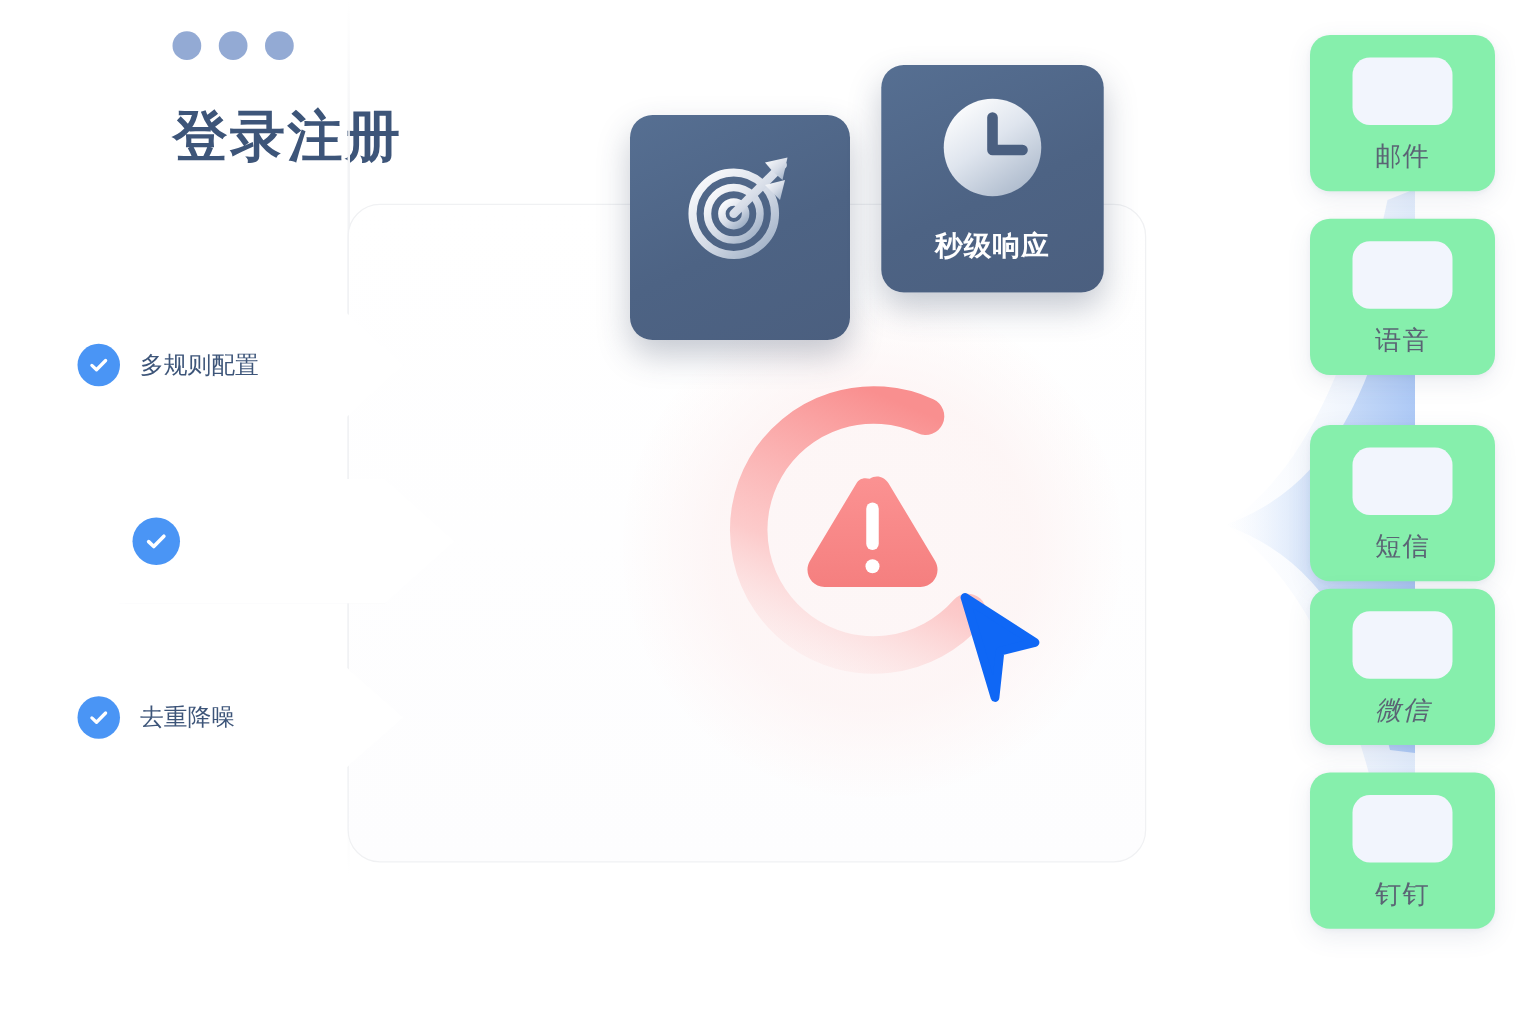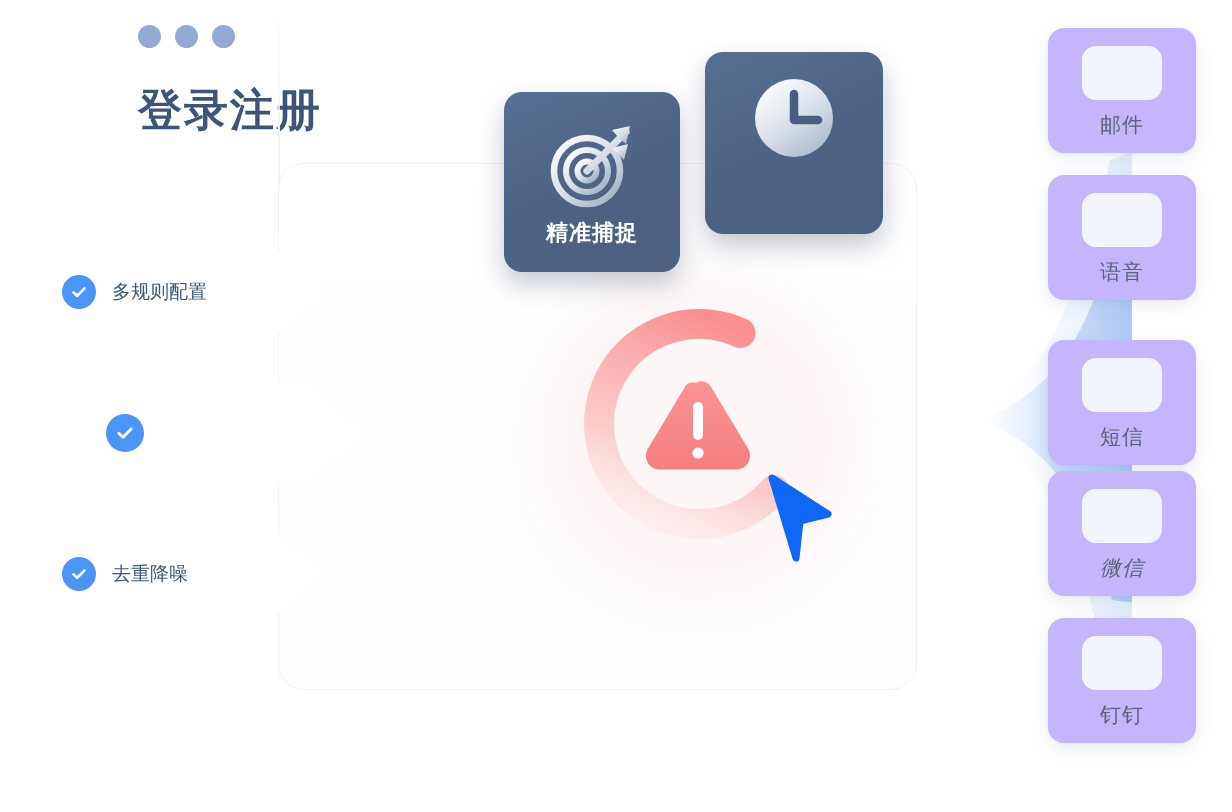--- a/index.html
+++ b/index.html
@@ -182,21 +182,21 @@
     white-space: nowrap;
   }
   .pill.p1 .pill-label { font-size: 19px; margin-left: 16px; }
   .pill.p2 .pill-label { font-size: 29px; margin-left: 17px; }
   .pill.p3 .pill-label { font-size: 19px; margin-left: 16px; }
 
   
   .channel {
     position: absolute;
     width: 148px;
-    background: #c4b5fd;
+    background: #86efac;
     border-radius: 16px;
     box-shadow: 0 6px 20px rgba(70,90,130,0.10), 0 1px 4px rgba(70,90,130,0.06);
     display: flex;
     flex-direction: column;
     align-items: center;
     padding-top: 18px;
     padding-bottom: 14px;
     box-sizing: border-box;
     height: 125px;
   }
@@ -296,35 +296,35 @@
       </defs>
       <g fill="none" stroke="url(#tgtGrad)">
         <circle cx="47" cy="57" r="33" stroke-width="6.5"></circle>
         <circle cx="47" cy="57" r="21" stroke-width="6"></circle>
         <circle cx="47" cy="57" r="9.5" stroke-width="6"></circle>
       </g>
       <path d="M 47 57 L 86 18" stroke="url(#tgtGrad)" stroke-width="7" stroke-linecap="round" fill="none"></path>
       <path d="M 72 16 L 90 12 L 86 30 L 78 23 Z" fill="url(#tgtGrad)"></path>
       <path d="M 88 30 L 84 46 L 72 34 Z" fill="url(#tgtGrad)"></path>
     </svg>
-    <div class="card-label">精准捕捉</div>
   </div>
 
   <div class="dark-card c2">
     <svg class="card-icon" width="92" height="92" viewBox="0 0 92 92" xmlns="http://www.w3.org/2000/svg">
       <defs>
         <linearGradient id="clkGrad" x1="0.15" y1="0" x2="0.85" y2="1">
           <stop offset="0%" stop-color="#ffffff"></stop>
           <stop offset="45%" stop-color="#dfe5ee"></stop>
           <stop offset="100%" stop-color="#a8b6c9"></stop>
         </linearGradient>
       </defs>
       <circle cx="46" cy="44" r="39" fill="url(#clkGrad)"></circle>
       <path d="M 46 20 L 46 46 L 70 46" fill="none" stroke="#4a5f80" stroke-width="8.5" stroke-linecap="round" stroke-linejoin="round"></path>
     </svg>
+    <div class="card-label">秒级响应</div>
   </div>
 
 </div>
 
 <div class="pill p1">
   <div class="pill-inner">
     <div class="check">
       <svg width="18" height="18" viewBox="0 0 18 18" xmlns="http://www.w3.org/2000/svg">
         <path d="M 3.5 9.3 L 7.2 12.8 L 14.5 5.4" fill="none" stroke="#ffffff" stroke-width="2.6" stroke-linecap="round" stroke-linejoin="round"></path>
       </svg>

